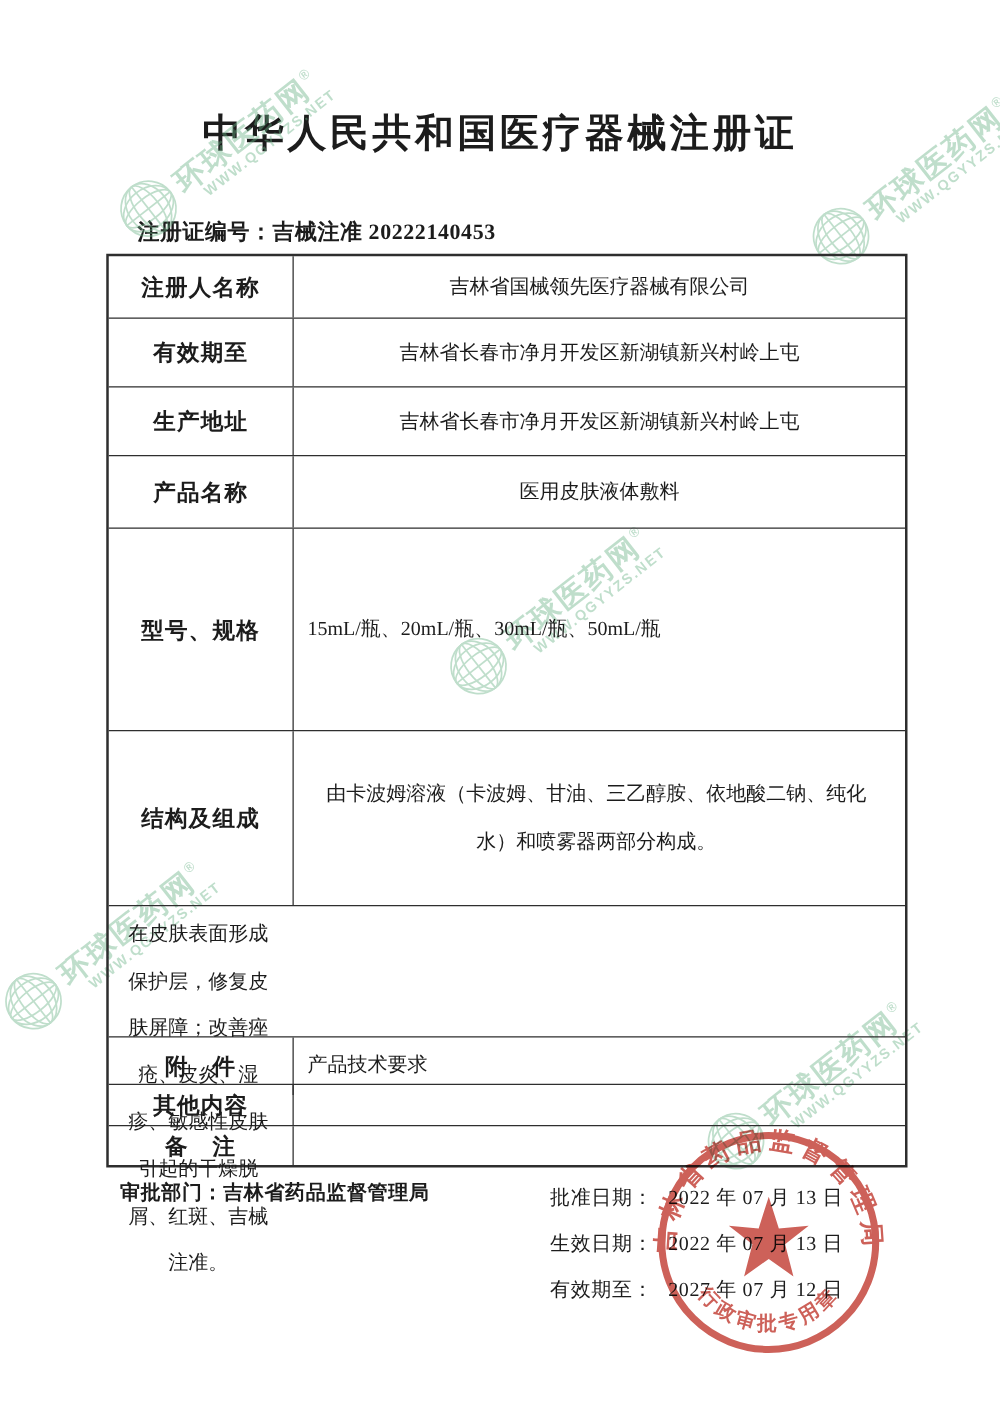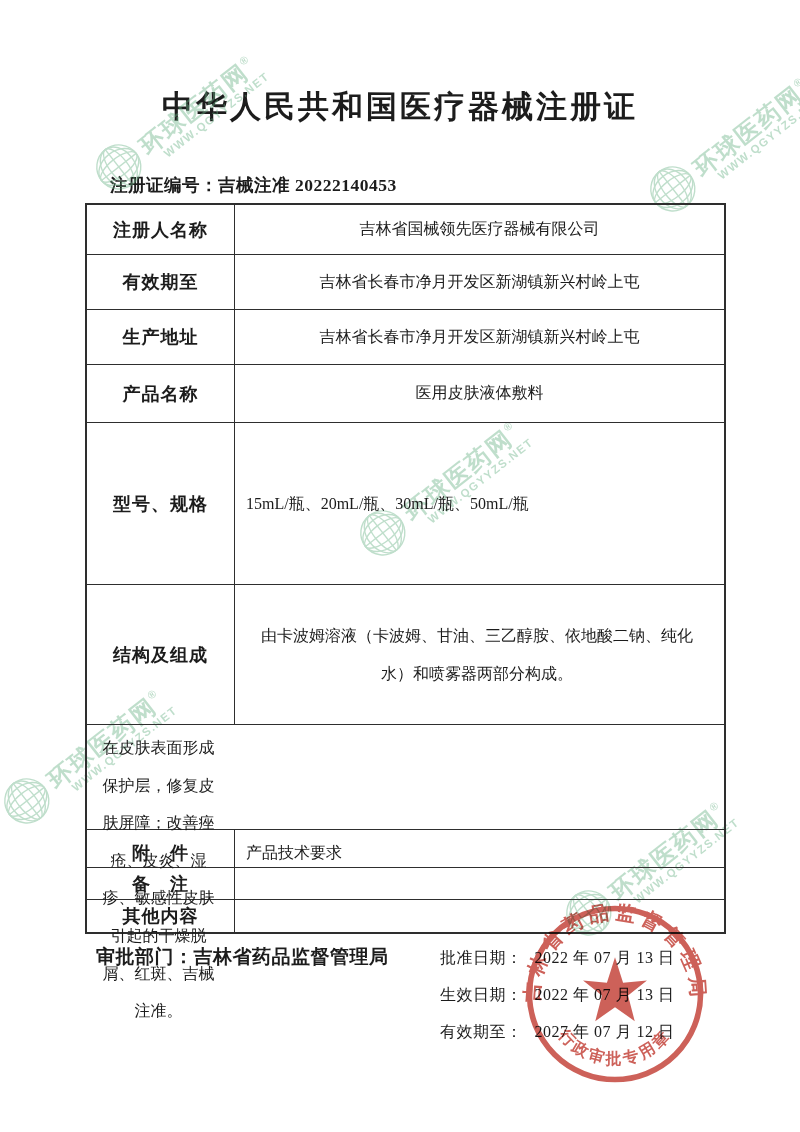--- a/index.html
+++ b/index.html
@@ -32,21 +32,21 @@
     border-right:1.5px solid #2e2e2e; padding:0 4px; text-align:center;
   }
   .td { display:flex; align-items:center; font-size:16px; }
   .td.center { justify-content:center; text-align:center; padding:0 10px; }
   .td.left   { justify-content:flex-start; text-align:center; padding:4px 16px 4px 11px; line-height:2.35;font-family:Liberation Serif, serif; }
   .h1{height:49px}.h2{height:55px}.h3{height:55px}.h4{height:58px}.h5{height:162px}
   .h6{height:140px}.h7{height:105px}.h8{height:38px}.h9{height:33px}.h10{height:32px}
   
   .approval {
     position:absolute; top:944px; left:96px;
-    font-size:19px; font-weight:bold; letter-spacing:0.5px; z-index:2;
+    font-size:16px; font-weight:bold; letter-spacing:0.5px; z-index:2;
   }
   .approval .val { font-weight:bold; }
   .dates { position:absolute; top:940px; left:440px; z-index:2; }
   .date-line { height:37px; font-size:16px; display:flex; align-items:center; }
   .date-line .lbl { font-weight:normal; margin-right:12px; letter-spacing:0.5px; }
   .date-line .val { letter-spacing:0.5px; }
   
   .wm {
     position:absolute; display:flex; align-items:flex-end; gap:5px;
     transform:rotate(-38deg); transform-origin:center;
@@ -189,26 +189,26 @@
       <div class="th">结构及组成</div>
       <div class="td left">由卡波姆溶液（卡波姆、甘油、三乙醇胺、依地酸二钠、纯化水）和喷雾器两部分构成。</div>
     </div>
     <div class="tr h7">
       <div class="td left">在皮肤表面形成保护层，修复皮肤屏障；改善痤疮、皮炎、湿疹、敏感性皮肤引起的干燥脱屑、红斑、吉械注准。</div>
     </div>
     <div class="tr h8">
       <div class="th">附　件</div>
       <div class="td left">产品技术要求</div>
     </div>
+    <div class="tr h9">
+      <div class="th">其他内容</div>
+      <div class="td left"></div>
+    </div>
     <div class="tr h10">
       <div class="th">备　注</div>
-      <div class="td left"></div>
-    </div>
-    <div class="tr h9">
-      <div class="th">其他内容</div>
       <div class="td left"></div>
     </div>
   </div>
 
   <div class="approval">
     <span>审批部门：</span><span class="val">吉林省药品监督管理局</span>
   </div>
   <div class="dates">
     <div class="date-line">
       <span class="lbl">批准日期：</span>

